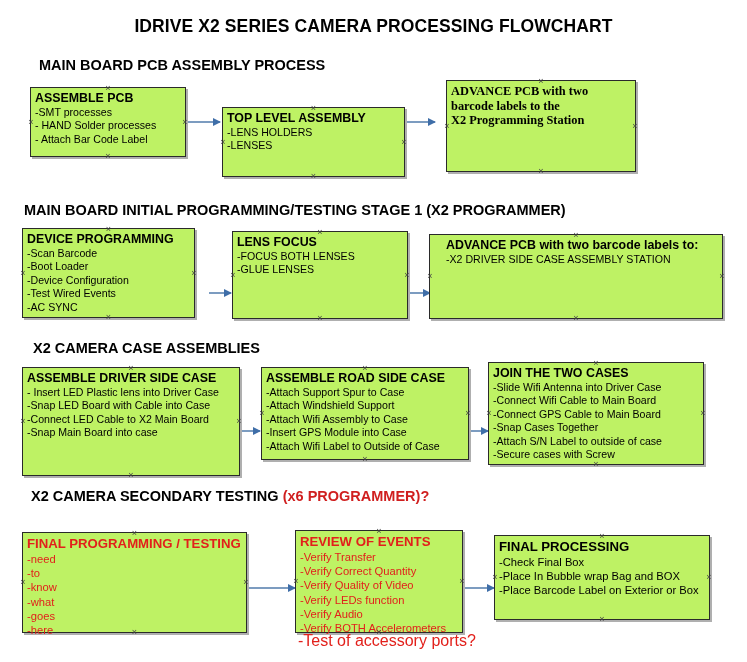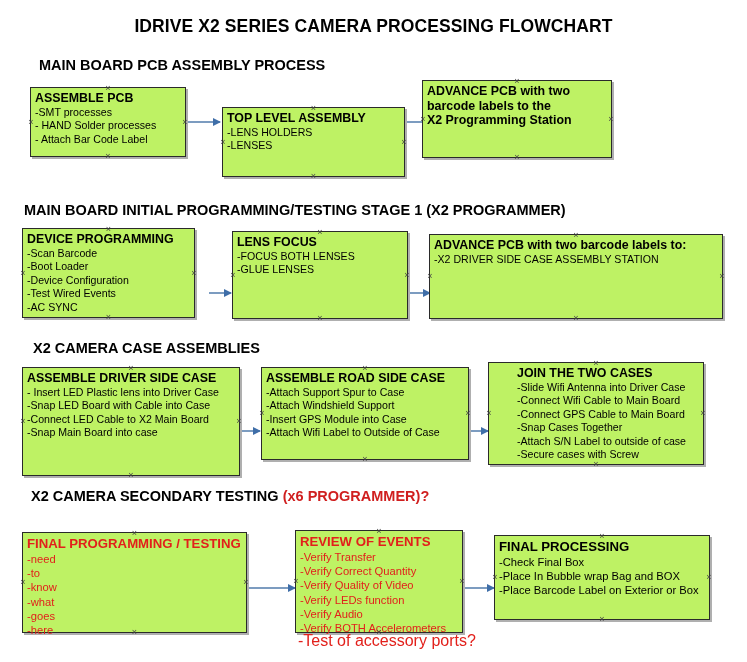--- a/index.html
+++ b/index.html
@@ -143,21 +143,21 @@
       <div class="line">-LENSES</div>
     </div>
     <div class="handle" style="left:50%; top:0;"></div>
     <div class="handle" style="left:50%; top:100%;"></div>
     <div class="handle" style="left:0; top:50%;"></div>
     <div class="handle" style="left:100%; top:50%;"></div>
   </div>
 
   <div class="conn" style="left:407px; top:121px; width:28px;"></div>
 
-  <div class="node" style="left:422px; top:80px; width:190px; height:78px;">
+  <div class="node" style="left:446px; top:80px; width:190px; height:92px;font-family:Liberation Serif, serif;">
     <div class="inner">
       <div class="title">ADVANCE PCB with two</div>
       <div class="title">barcode labels to the</div>
       <div class="title"> X2 Programming Station</div>
     </div>
     <div class="handle" style="left:50%; top:0;"></div>
     <div class="handle" style="left:50%; top:100%;"></div>
     <div class="handle" style="left:0; top:50%;"></div>
     <div class="handle" style="left:100%; top:50%;"></div>
   </div>
@@ -188,21 +188,21 @@
       <div class="line">-GLUE LENSES</div>
     </div>
     <div class="handle" style="left:50%; top:0;"></div>
     <div class="handle" style="left:50%; top:100%;"></div>
     <div class="handle" style="left:0; top:50%;"></div>
     <div class="handle" style="left:100%; top:50%;"></div>
   </div>
 
   <div class="conn" style="left:410px; top:292px; width:20px;"></div>
 
-  <div class="node" style="left:429px; top:234px; width:294px; height:85px;">
+  <div class="node" style="left:429px; top:234px; width:294px; height:85px;padding-left:12px;">
     <div class="inner">
       <div class="title">ADVANCE PCB with two barcode labels to:</div>
       <div class="line">-X2 DRIVER  SIDE  CASE  ASSEMBLY STATION</div>
     </div>
     <div class="handle" style="left:50%; top:0;"></div>
     <div class="handle" style="left:50%; top:100%;"></div>
     <div class="handle" style="left:0; top:50%;"></div>
     <div class="handle" style="left:100%; top:50%;"></div>
   </div>
 
@@ -222,32 +222,33 @@
     <div class="handle" style="left:100%; top:50%;"></div>
   </div>
 
   <div class="conn" style="left:242px; top:430px; width:18px;"></div>
 
   <div class="node" style="left:261px; top:367px; width:208px; height:93px;">
     <div class="inner">
       <div class="title">ASSEMBLE ROAD SIDE CASE</div>
       <div class="line">-Attach Support Spur to Case</div>
       <div class="line">-Attach Windshield Support</div>
+      <div class="line">-Attach Wifi Assembly to Case</div>
       <div class="line">-Insert GPS Module into Case</div>
       <div class="line">-Attach Wifi Label to Outside of Case</div>
     </div>
     <div class="handle" style="left:50%; top:0;"></div>
     <div class="handle" style="left:50%; top:100%;"></div>
     <div class="handle" style="left:0; top:50%;"></div>
     <div class="handle" style="left:100%; top:50%;"></div>
   </div>
 
   <div class="conn" style="left:471px; top:430px; width:17px;"></div>
 
-  <div class="node" style="left:488px; top:362px; width:216px; height:103px;padding-left:24px;">
+  <div class="node" style="left:488px; top:362px; width:216px; height:103px;">
     <div class="inner">
       <div class="title">JOIN THE TWO CASES</div>
       <div class="line">-Slide Wifi Antenna into Driver Case</div>
       <div class="line">-Connect Wifi Cable to Main Board</div>
       <div class="line">-Connect GPS Cable to Main Board</div>
       <div class="line">-Snap Cases Together</div>
       <div class="line">-Attach S/N Label to outside of case</div>
       <div class="line">-Secure cases with Screw</div>
     </div>
     <div class="handle" style="left:50%; top:0;"></div>

